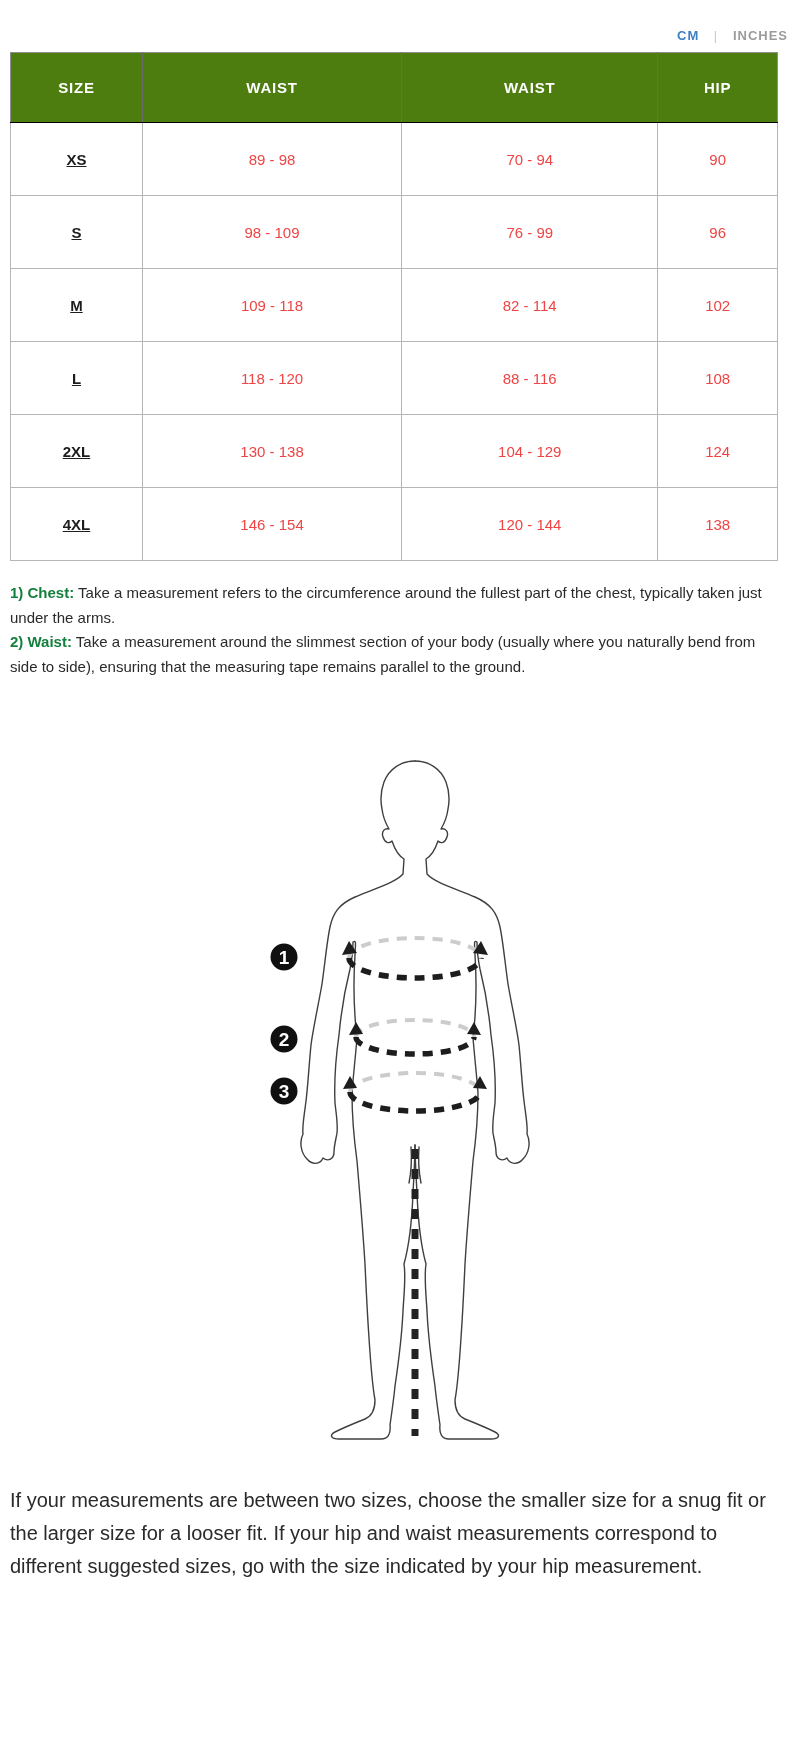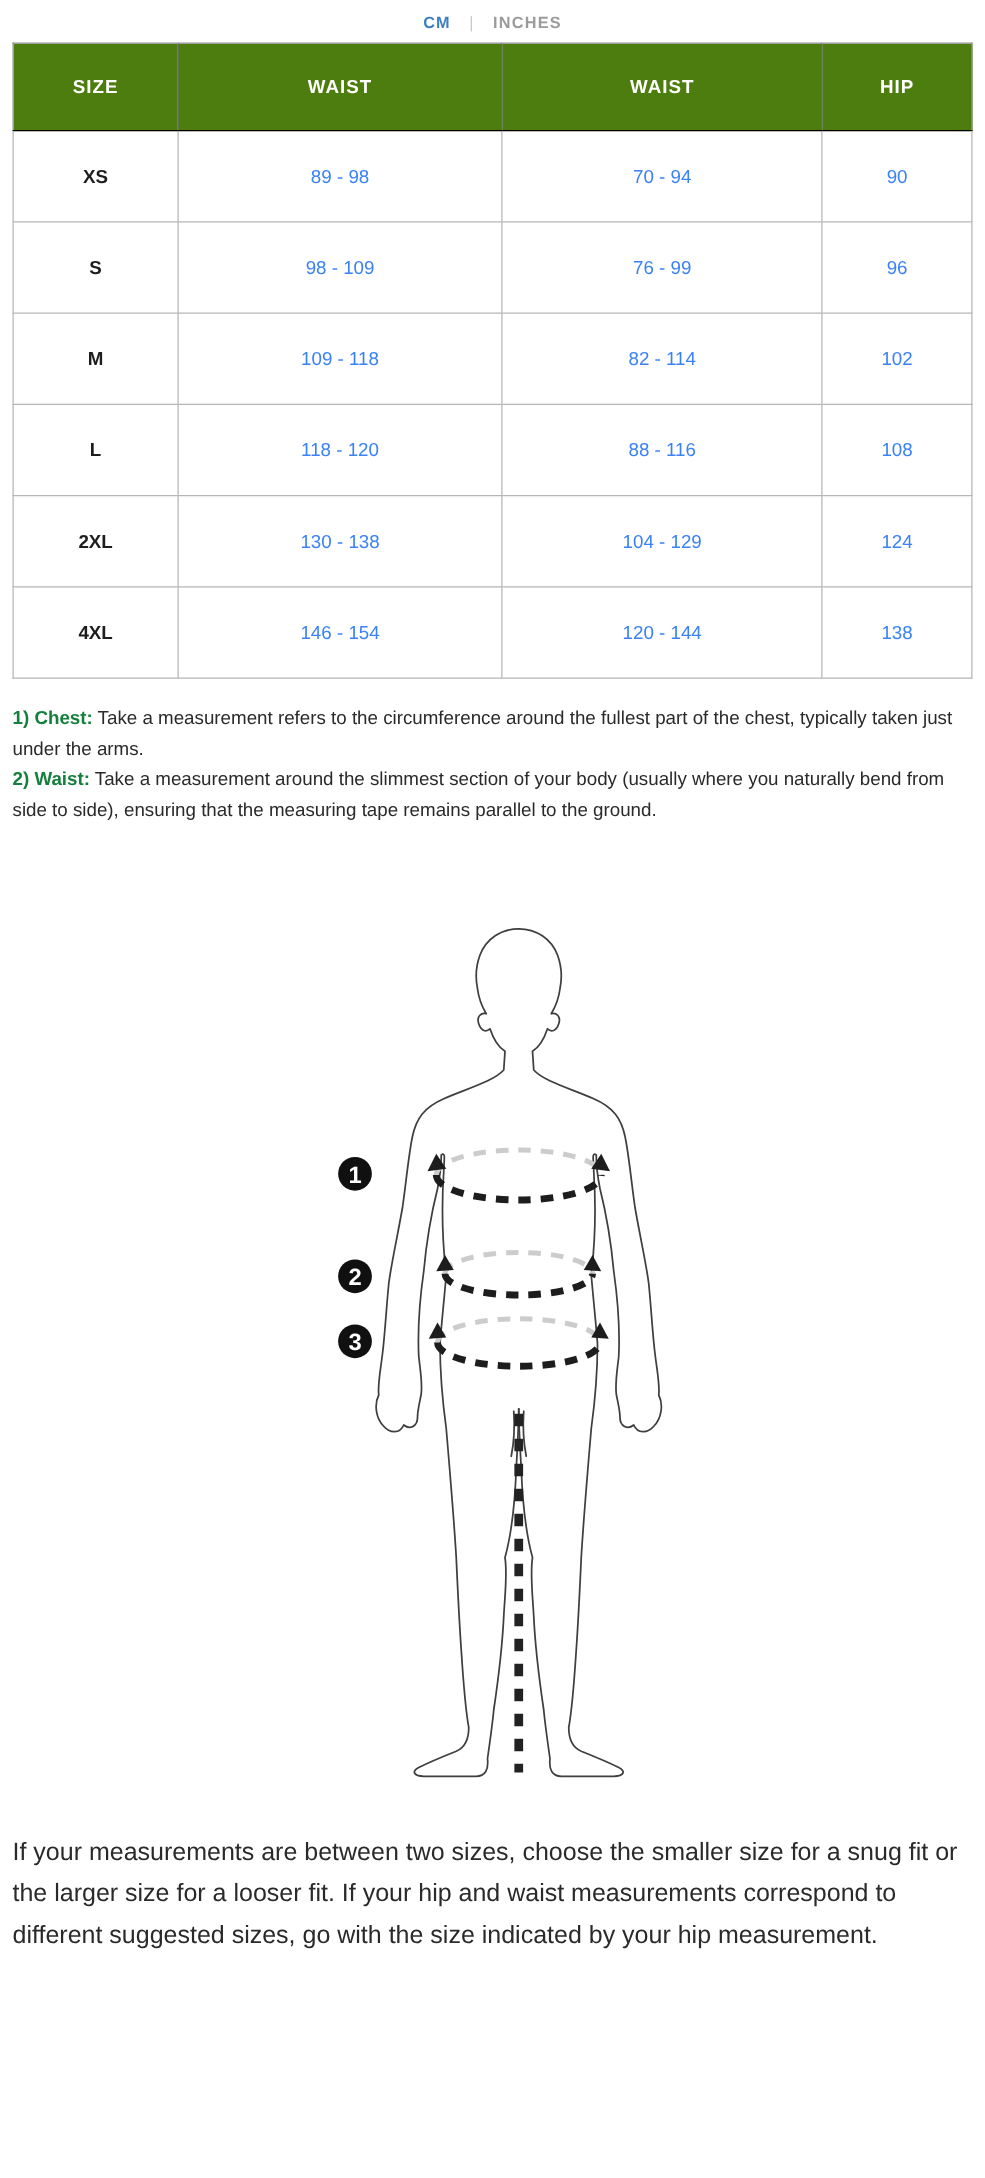--- a/index.html
+++ b/index.html
@@ -5,22 +5,22 @@
   * { box-sizing: border-box; margin: 0; padding: 0; }
   html, body { background: #ffffff; }
   body {
     width: 788px;
     font-family: "Liberation Sans", sans-serif;
     color: #1f1f1f;
   }
 
   
   .units-toggle {
-    padding-top: 10px;
-    text-align: center;
+    padding-top: 28px;
+    text-align: right;
     font-size: 13px;
     font-weight: bold;
     letter-spacing: 1px;
     margin-bottom: 9px;
     user-select: none;
   }
   .units-toggle .tab-cm { color: #3d7fc4; cursor: pointer; }
   .units-toggle .tab-divider { color: #c9c9c9; font-weight: normal; margin: 0 10px; }
   .units-toggle .tab-inches { color: #9b9b9b; cursor: pointer; }
 
@@ -41,25 +41,25 @@
     height: 70px;
     text-align: center;
     border-right: 1px solid #6a6a6a;
     border-bottom: 1px solid #000000;
   }
   table.size-table th:last-child { border-right: none; }
   table.size-table td {
     height: 73px;
     text-align: center;
     font-size: 15px;
-    color: #3b82f6;
+    color: #ef4444;
     border: 1px solid #b6b6b6;
     background: #ffffff;
   }
-  table.size-table td.size-cell { font-weight: bold; color: #1d1d1d; }
+  table.size-table td.size-cell { font-weight: bold; color: #1d1d1d; text-decoration: underline; }
 
   
   .measurement-notes {
     margin: 20px 10px 0 10px;
     font-size: 15px;
     line-height: 1.64;
     color: #2a2a2a;
   }
   .measurement-notes p { margin: 0; }
   .measurement-notes .note-lead { font-weight: bold; color: #15803d; }

